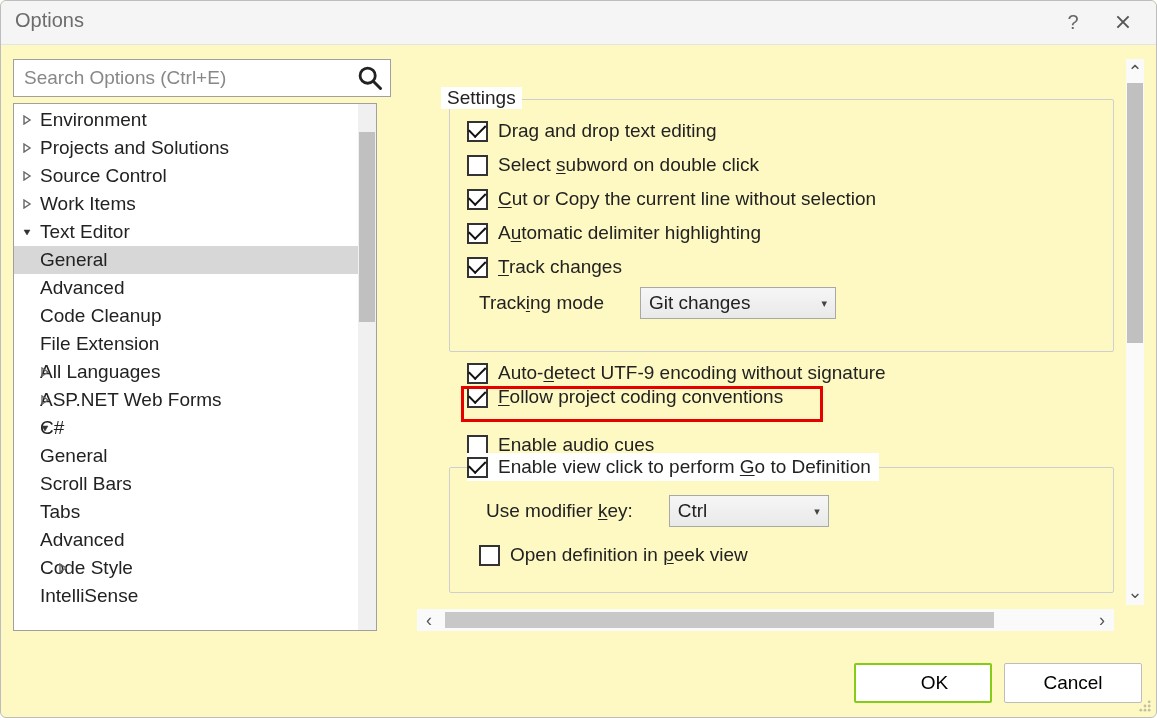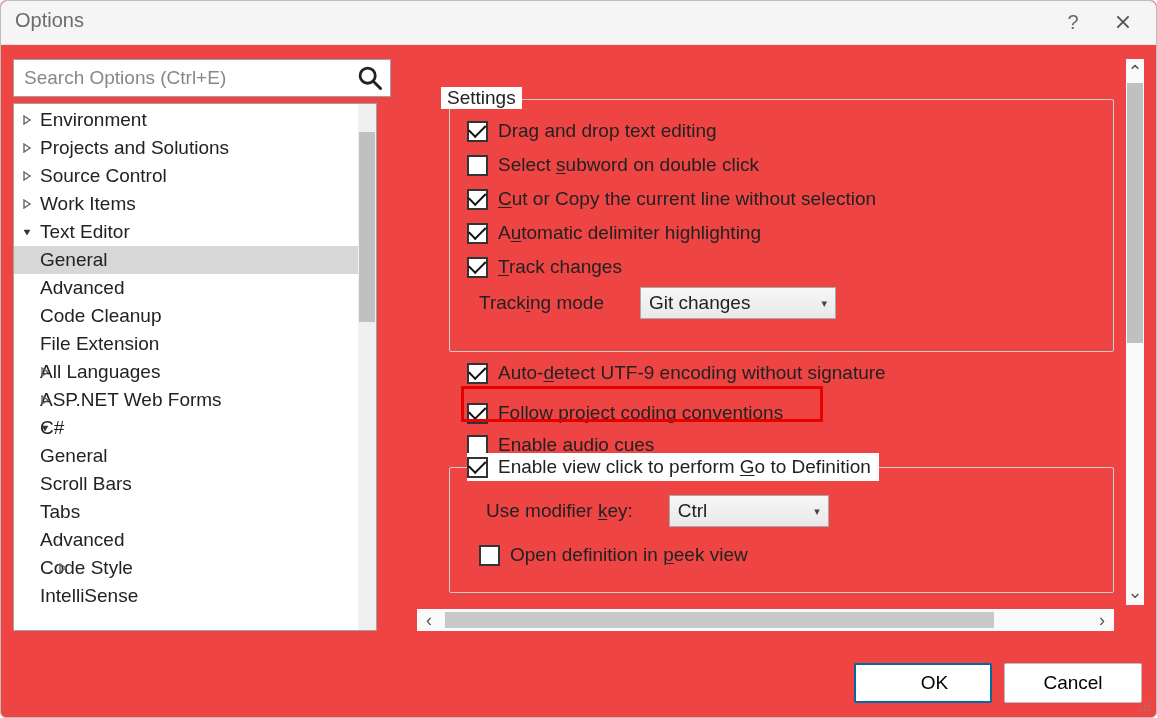--- a/index.html
+++ b/index.html
@@ -10,21 +10,21 @@
     color: #222;
     background: #fff;
   }
 
   .dialog {
     position: relative;
     width: 1157px;
     height: 718px;
     border: 1px solid #bdbdbd;
     border-radius: 6px;
-    background: #ef4444;
+    background: #fef9c3;
   }
 
   
   .titlebar {
     position: relative;
     height: 44px;
     border-bottom: 1px solid #e4e4e4;
     background: #f5f5f5;
     border-radius: 6px 6px 0 0;
   }
@@ -304,21 +304,21 @@
   .btn {
     width: 138px;
     height: 40px;
     border: 1px solid #bdbdbd;
     background: #fff;
     font-family: inherit;
     font-size: 19px;
     border-radius: 2px;
     cursor: pointer;
   }
-  .btn.primary { border: 2px solid #0369a1; padding-left: 29px; }
+  .btn.primary { border: 2px solid #84cc16; padding-left: 29px; }
 
   .resize-grip {
     position: absolute;
     right: 4px; bottom: 4px;
     width: 14px; height: 14px;
     opacity:.5;
   }
 </style>
 </head>
 <body>
@@ -457,21 +457,21 @@
         </div>
       </div>
 
       <div class="row check" style="top:300px;left:50px;right:40px">
         <div class="chk checked"></div>
         <span>
           <span>Auto-</span><span class="underline">d</span><span>etect UTF-9 encoding without signature</span>
         </span>
       </div>
 
-      <div class="row check" style="top:340px;left:50px;right:40px">
+      <div class="row check" style="top:324px;left:50px;right:40px">
         <div class="chk checked"></div>
         <span>
           <span class="underline">F</span><span>ollow project coding conventions</span>
         </span>
       </div>
       <div class="highlight-red" style="top:327px;left:44px;width:362px;height:36px"></div>
 
       <div class="row check" style="top:372px;left:50px;right:40px">
         <div class="chk"></div>
         <span>Enable audio cues</span>

